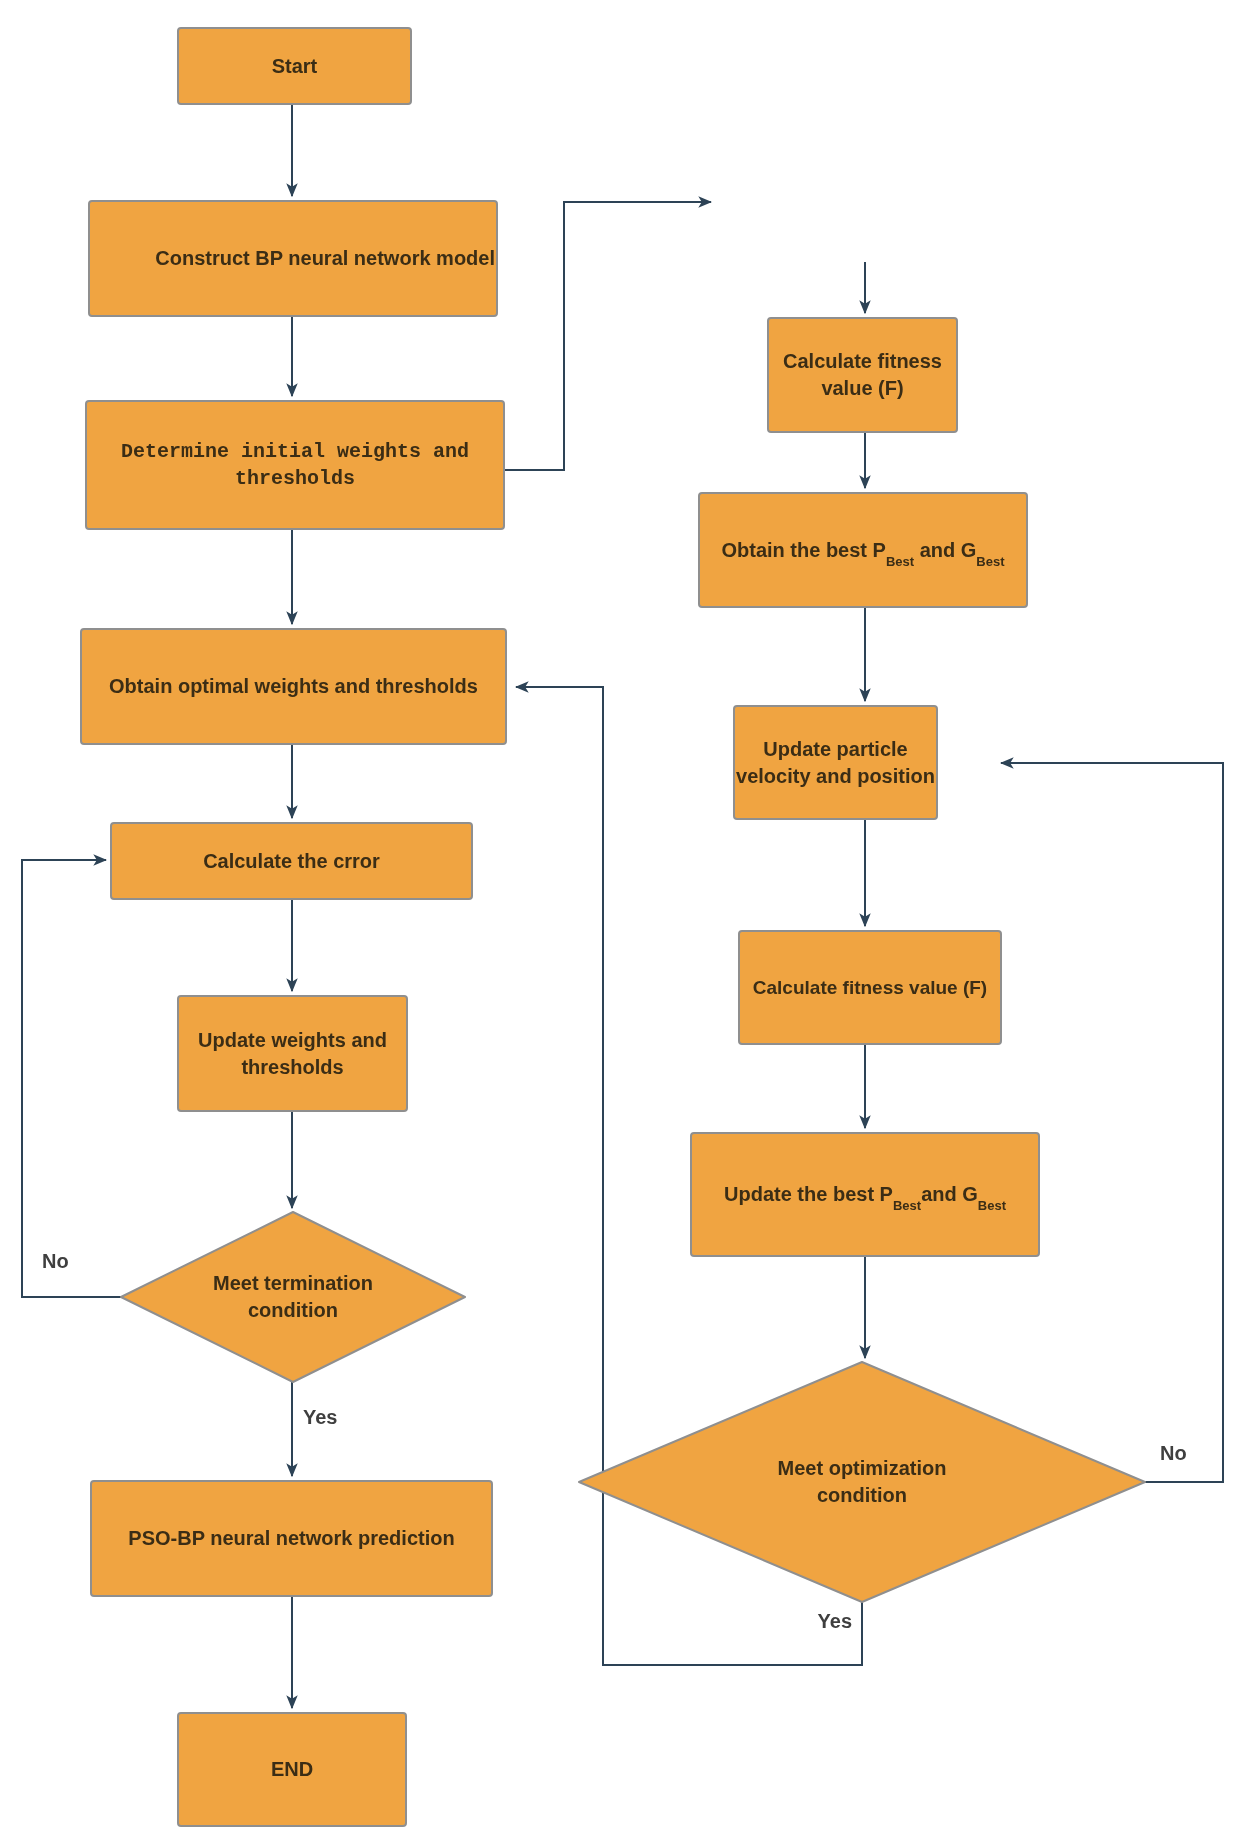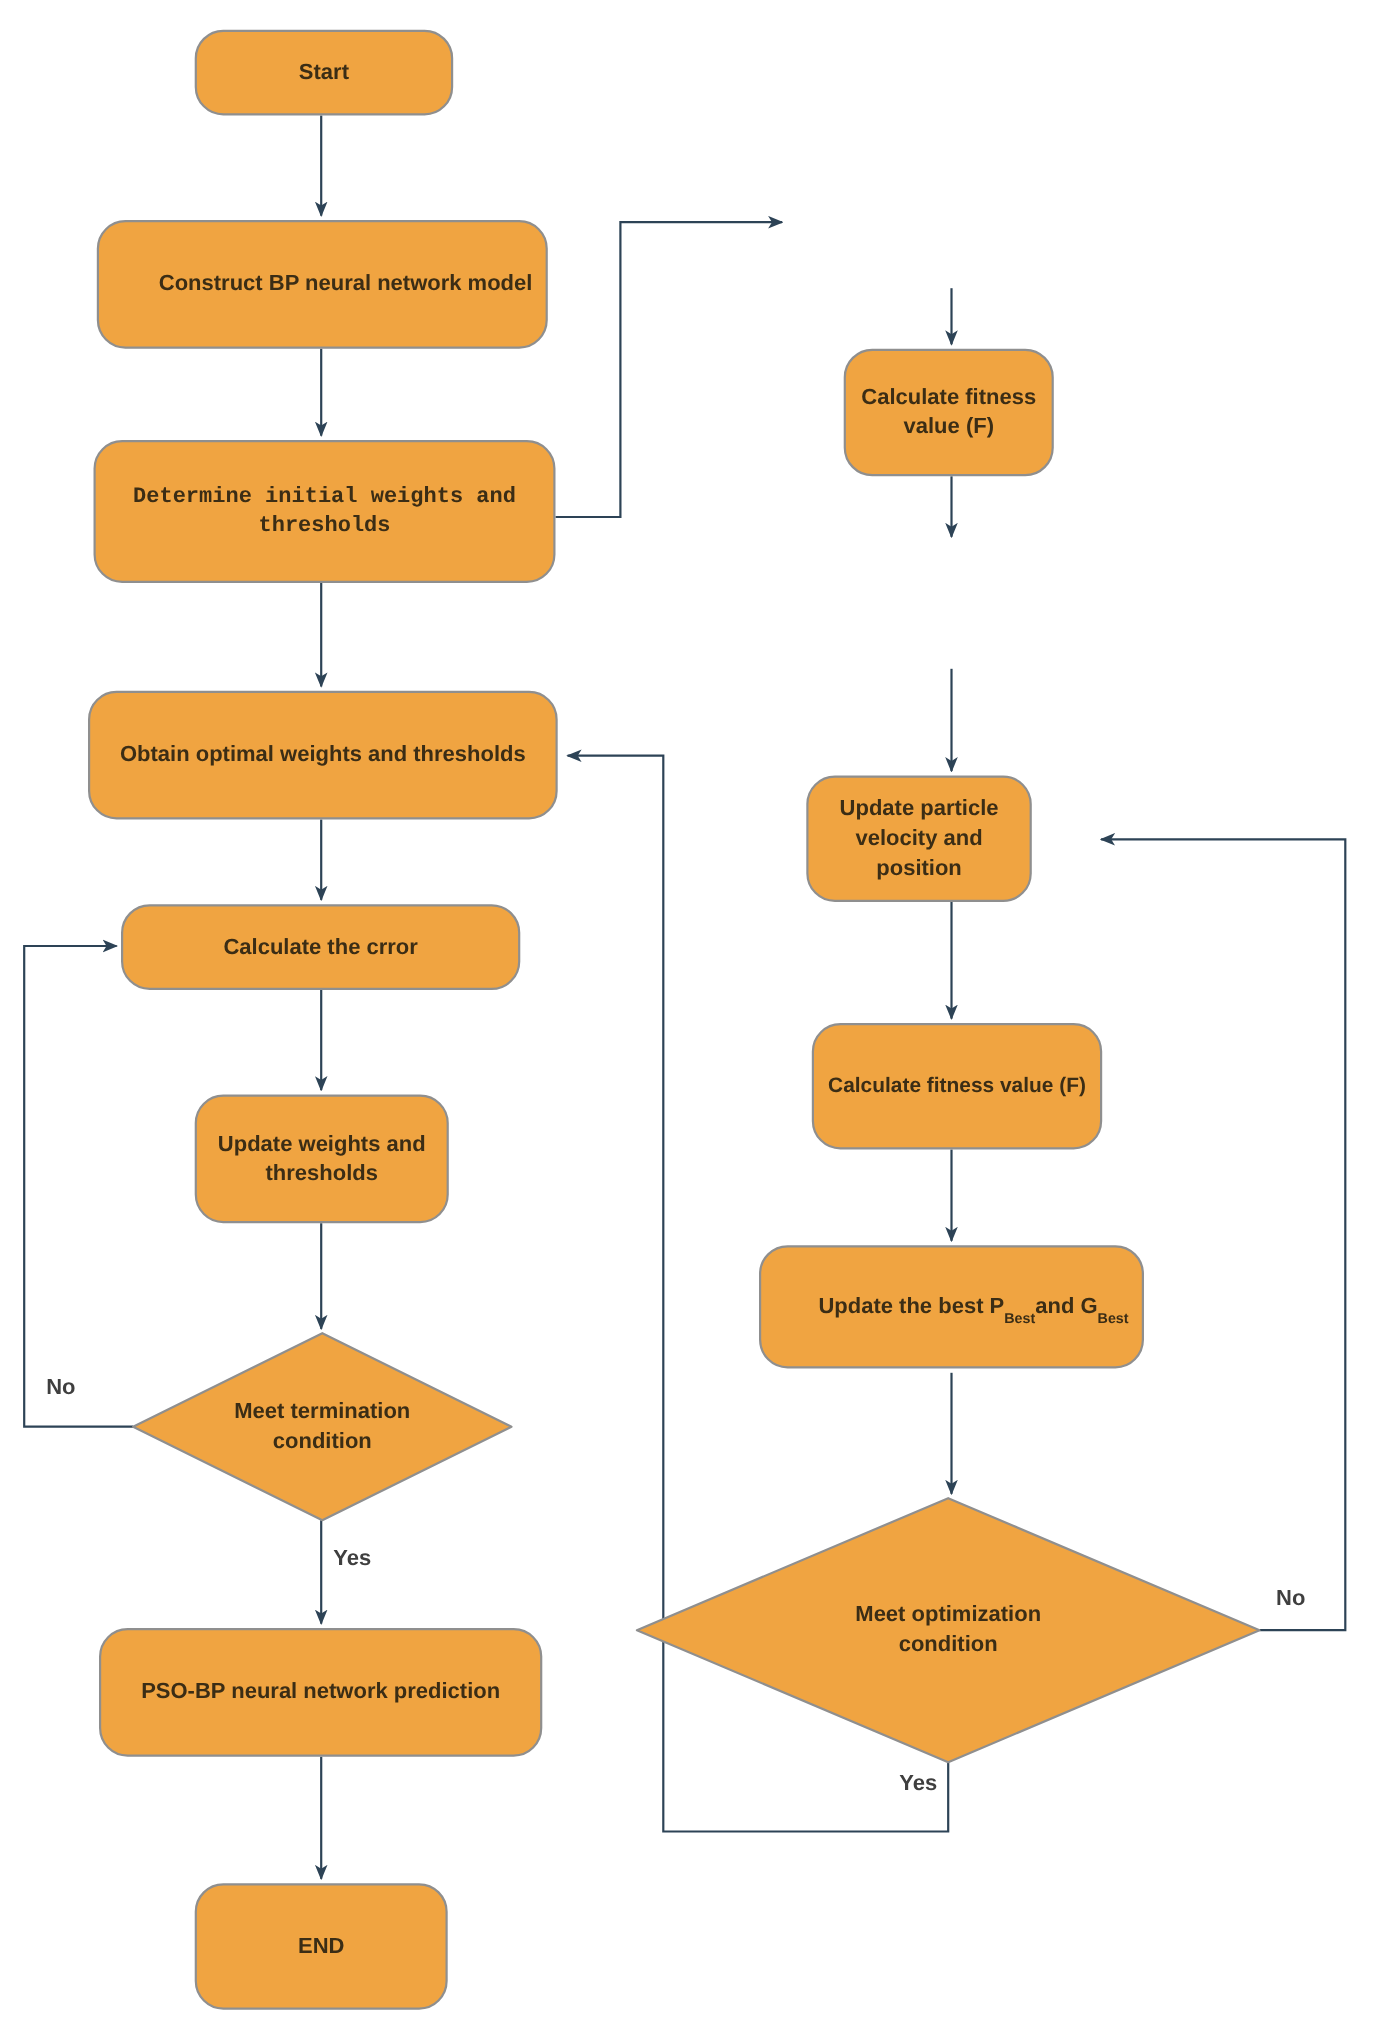--- a/index.html
+++ b/index.html
@@ -18,27 +18,27 @@
     overflow:hidden;
   }
   #edges{position:absolute;left:0;top:0;width:1250px;height:1847px;}
   .edge{fill:none;stroke:var(--arrow);stroke-width:2px;}
   .diamond{fill:var(--node_fill);stroke:var(--node_border);stroke-width:2px;stroke-linejoin:round;}
   .node{
     position:absolute;
     box-sizing:border-box;
     background:var(--node_fill);
     border:2px solid var(--node_border);
-    border-radius:26px;
+    border-radius:4px;
     display:flex;align-items:center;justify-content:center;
     text-align:center;
     color:var(--node_text);
     font-size:20px;font-weight:700;
     line-height:1.35;
-    padding:6px 12px;
+    padding:6px 1px;
   }
   .diamond-label{
     position:absolute;
     display:flex;align-items:center;justify-content:center;
     text-align:center;
     color:var(--node_text);
     font-size:20px;font-weight:700;line-height:1.35;
   }
   .edge-label{
     position:absolute;
@@ -116,30 +116,33 @@
 
   <div class="node" style="left:177px;top:1712px;width:230px;height:115px;">
     <span>END</span>
   </div>
 
 
   <div class="node" style="left:767px;top:317px;width:191px;height:116px;">
     <span>Calculate fitness value (F)</span>
   </div>
 
+  <div class="node" style="left:698px;top:492px;width:330px;height:116px;">
+    <span><span>Obtain the best P</span><sub class="bsub">Best</sub><span> and G</span><sub class="bsub">Best</sub></span>
+  </div>
 
   <div class="node" style="left:733px;top:705px;width:205px;height:115px;">
     <span>Update particle velocity and position</span>
   </div>
 
   <div class="node" style="left:738px;top:930px;width:264px;height:115px;font-size:19px;">
     <span>Calculate fitness value (F)</span>
   </div>
 
-  <div class="node" style="left:690px;top:1132px;width:350px;height:112px;justify-content:flex-end;">
+  <div class="node" style="left:690px;top:1132px;width:350px;height:125px;">
     <span><span>Update the best P</span><sub class="bsub">Best</sub><span>and G</span><sub class="bsub">Best</sub></span>
   </div>
 
   <div class="diamond-label" style="left:742px;top:1442px;width:240px;height:80px;">
     <span>Meet optimization condition</span>
   </div>
 
   <div class="edge-label" style="left:42px;top:1250px;">No</div>
   <div class="edge-label" style="left:303px;top:1406px;">Yes</div>
   <div class="edge-label" style="left:1160px;top:1442px;">No</div>

